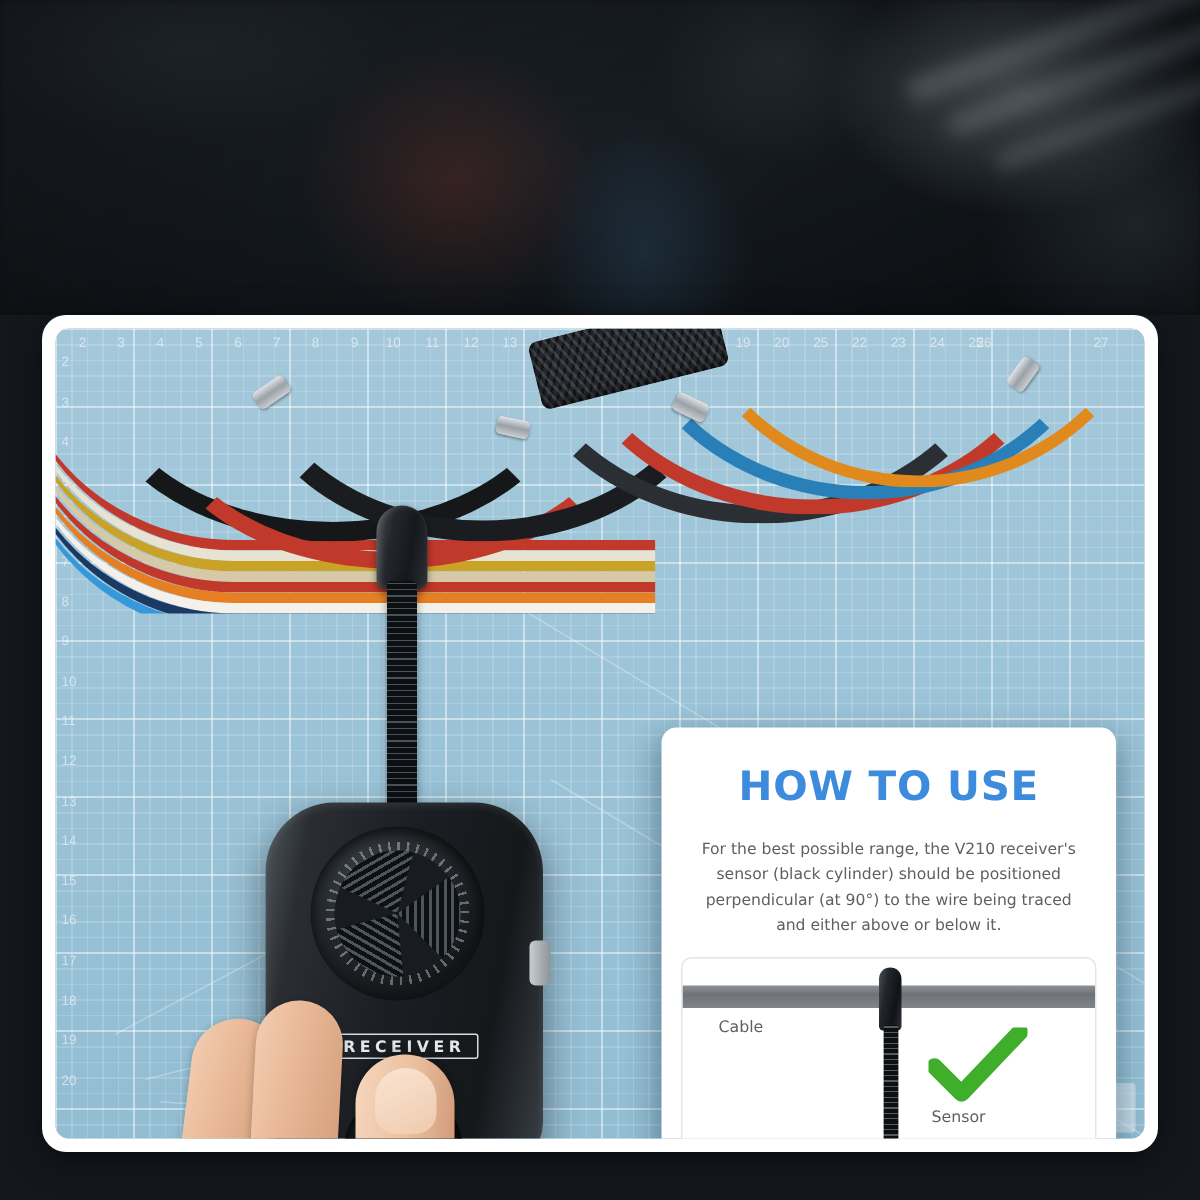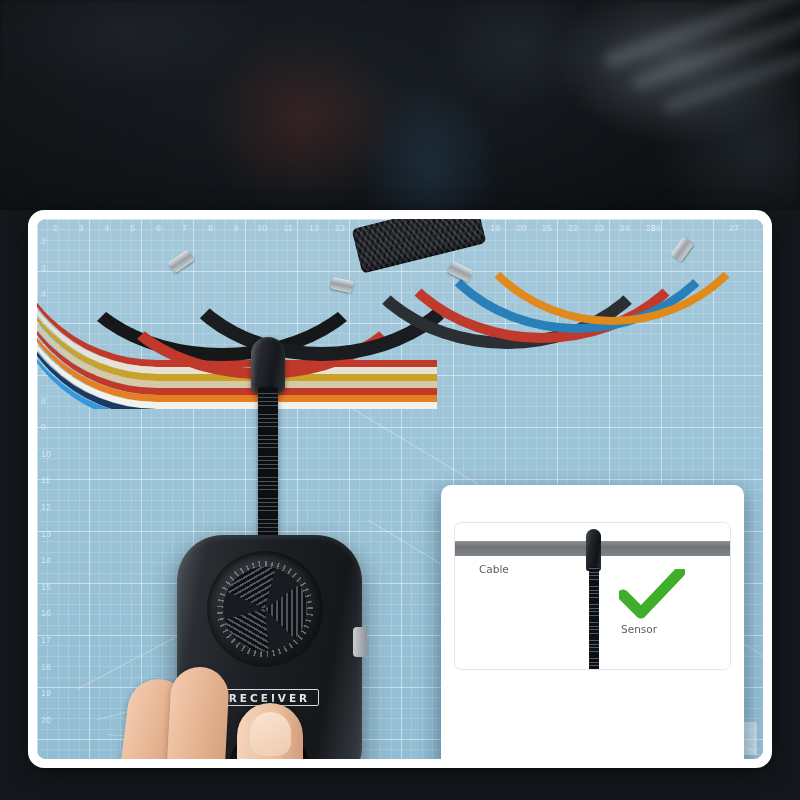--- a/index.html
+++ b/index.html
@@ -432,20 +432,22 @@
     <div class="hand">
       <div class="finger" style="left:0;top:28px;width:62px;height:104px;transform:rotate(7deg);"></div>
       <div class="finger" style="left:44px;top:16px;width:58px;height:118px;transform:rotate(3deg);"></div>
       <div class="thumb">
         <div class="nail"></div>
       </div>
     </div>
 
     <div id="card-shadow"></div>
     <div id="howto">
+      <div id="howto-title">HOW TO USE</div>
+      <div id="howto-body">For the best possible range, the V210 receiver's sensor (black cylinder) should be positioned perpendicular (at 90°) to the wire being traced and either above or below it.</div>
 
       <div class="diagram">
         <div class="dg-cable" style="top:18px;"></div>
         <div class="dg-lbl" style="left:24px;top:40px;">Cable</div>
         <div class="dg-probe" style="left:131px;top:6px;width:16px;height:142px;">
           <div class="dg-tip" style="top:0;height:42px;"></div>
           <div class="dg-neck" style="top:38px;height:110px;"></div>
         </div>
         <div class="dg-lbl" style="left:166px;top:100px;">Sensor</div>
         <svg class="mark" style="left:164px;top:46px;" width="66" height="50" viewBox="0 0 66 50">

